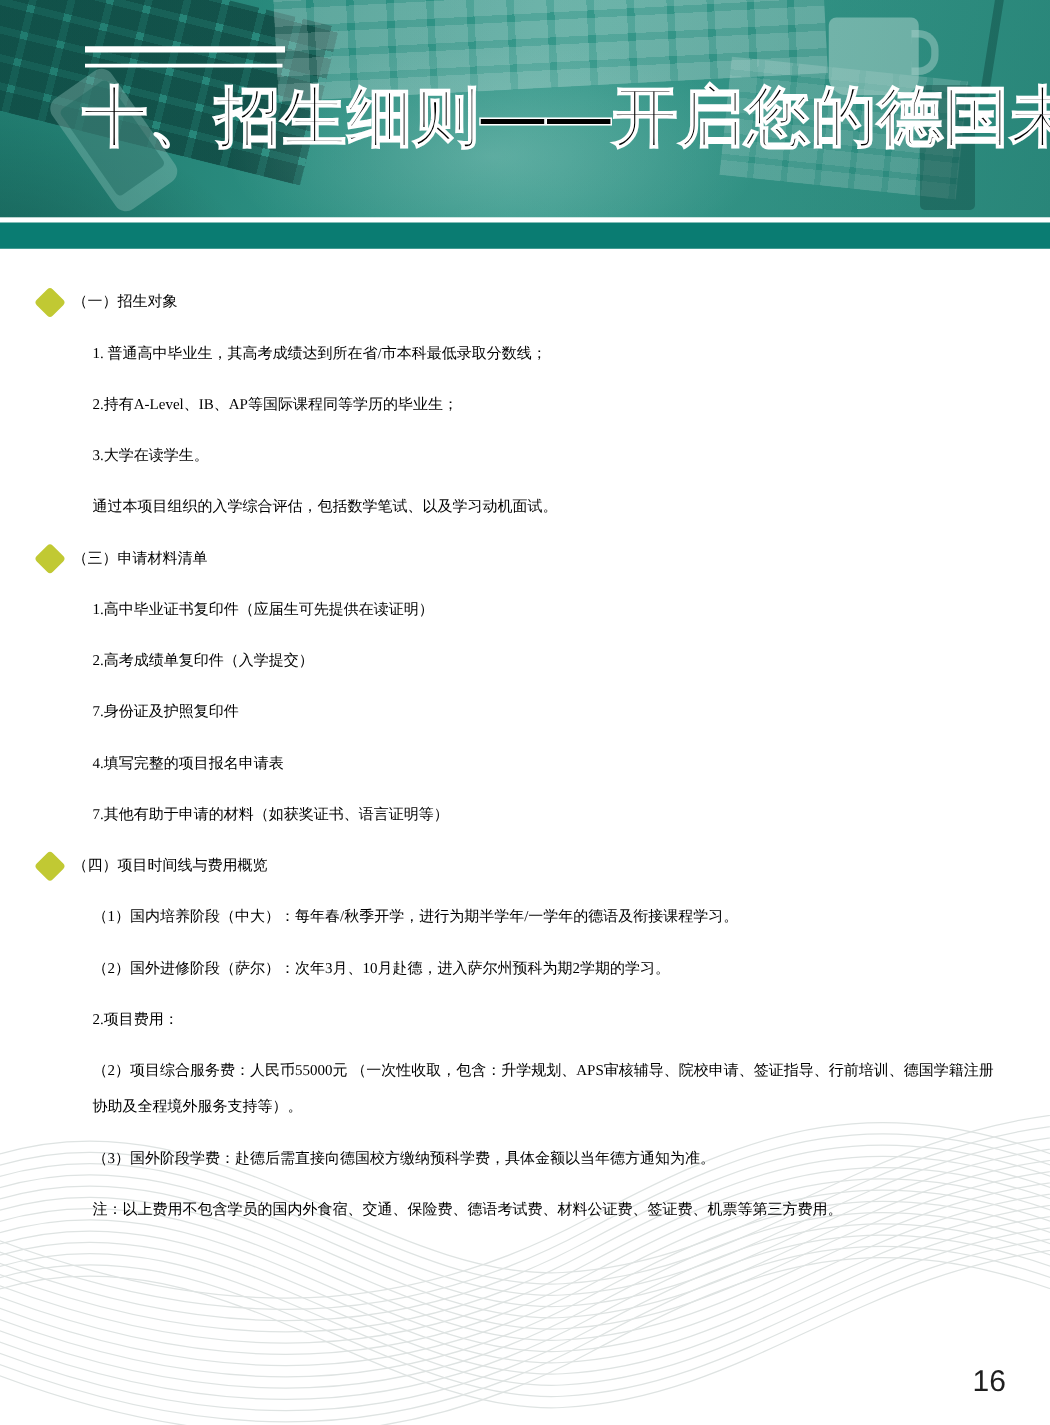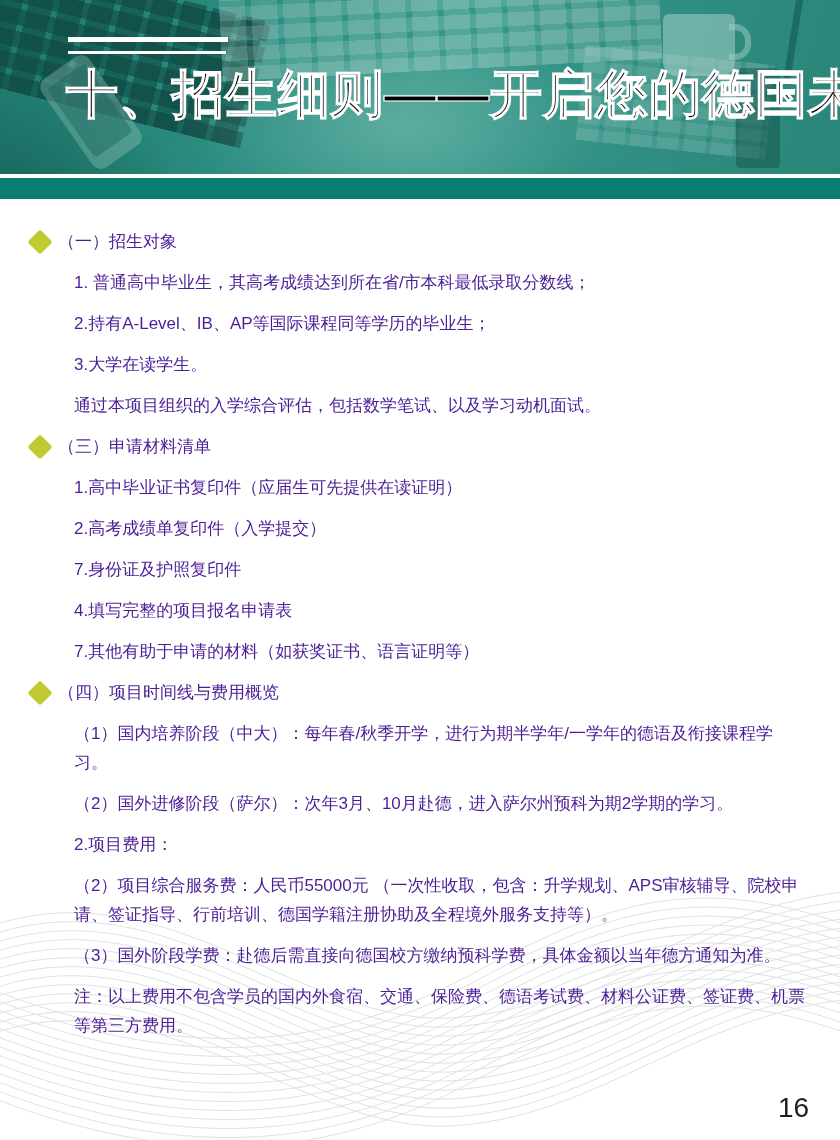--- a/index.html
+++ b/index.html
@@ -66,33 +66,33 @@
     position:absolute; left:66px; top:70px; margin:0; z-index:5;
     font-size:52px; line-height:48px; font-weight:900; letter-spacing:1px;
     color:#000000; -webkit-text-stroke:1.2px #ffffff; white-space:nowrap;
   }
   .gap-line { position:absolute; left:0; top:174px; width:840px; height:4px; background:#ffffff; }
   .band     { position:absolute; left:0; top:178px; width:840px; height:21px; background:#0a7c72; }
 
   
   .content {
     position:absolute; top:227px; left:27px; right:22px; z-index:2;
-    font-size:17px; line-height:29px; color:#4c1d95;
+    font-size:12px; line-height:29px; color:#000000;font-family:Liberation Serif, serif;
   }
   .sec-head { display:flex; align-items:center; }
   .diamond  {
     flex:0 0 auto; width:18px; height:18px; border-radius:3px;
     background:#c1c933; transform:rotate(45deg); margin:0 9px 0 4px;
   }
   .item { margin:12px; padding-left:35px; }
 
   
   .waves { position:absolute; left:0; bottom:0; width:840px; height:250px; z-index:1; pointer-events:none; }
   .waves path { fill:none; stroke:#dee3e2; stroke-width:1; }
-  .page-number { position:absolute; left:778px; top:1092px; z-index:3; font-size:28px; color:#1f1f1f; }
+  .page-number { position:absolute; left:778px; top:1092px; z-index:3; font-size:24px; color:#1f1f1f; }
 </style>
 </head>
 <body>
 
 <div class="page">
 
   <div class="photo">
     <div class="kb-dark"></div>
     <div class="kb-light-1"></div>
     <div class="kb-light-2"></div>

